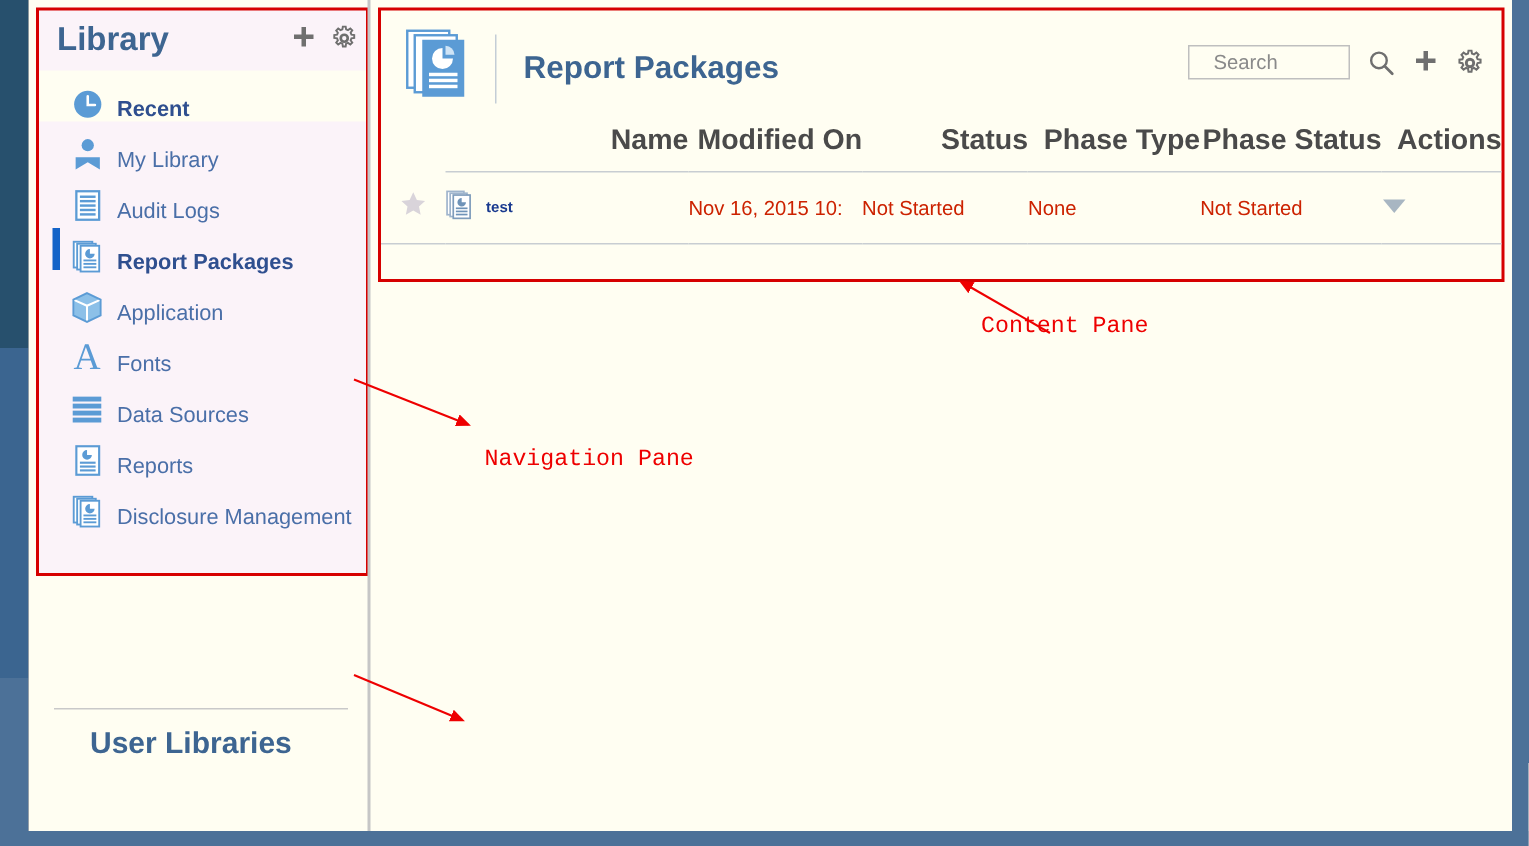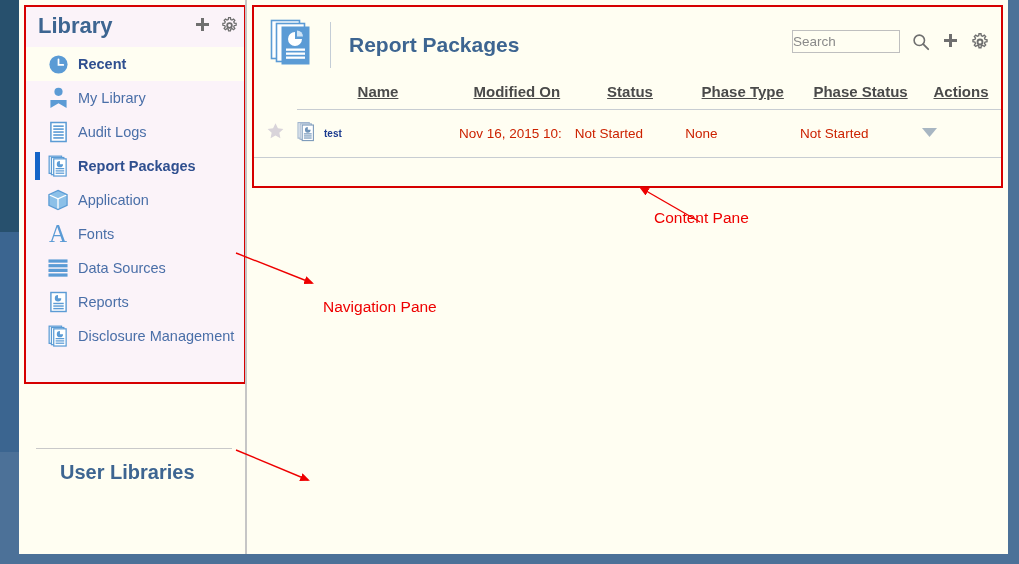--- a/index.html
+++ b/index.html
@@ -85,21 +85,21 @@
   #library-header-actions {
     position: absolute;
     right: 6px; top: 10px;
     display: flex; align-items: center; gap: 10px;
   }
   .hdr-icon { cursor: pointer; line-height: 0; }
 
   .nav-list { margin: 0; padding: 0; list-style: none; }
   .nav-item {
     position: relative;
-    display: flex; align-items: center;
+    display: flex; align-items: flex-end;
     height: 34px;
     padding-left: 20px;
     cursor: pointer;
   }
   .nav-item.cream-band { background: #fffef2; }
   .nav-item .nav-icon {
     width: 24px; height: 24px;
     display: inline-flex; align-items: center; justify-content: center;
     flex: 0 0 24px;
     margin-right: 8px;
@@ -115,21 +115,21 @@
     content: "";
     position: absolute;
     left: 9px; top: 3px;
     width: 5px; height: 28px;
     background: #1463c8;
   }
 
   
   #user-libraries-section {
     position: absolute;
-    left: 12px; top: 448px;
+    left: 12px; top: 472px;
     width: 210px;
   }
   #user-libraries-divider {
     width: 196px; height: 1px;
     background: #c9c9c9;
     margin-bottom: 12px;
   }
   #user-libraries-title {
     font-size: 20px; font-weight: bold;
     color: #3d6591;
@@ -187,39 +187,38 @@
     right: 12px; top: 23px;
     display: flex; align-items: center; gap: 12px;
   }
   #search-input {
     width: 108px; height: 23px;
     border: 1px solid #bfbfbf;
     background: #fffef2;
     font-family: "Liberation Sans", sans-serif;
     font-size: 13.5px;
     color: #4a4a4a;
-    padding: 0 0;
+    padding: 0 16px;
     outline: none;
   }
   #search-input::placeholder { color: #8a8a8a; }
 
   
   #packages-table {
     width: 100%;
     border-collapse: collapse;
     table-layout: fixed;
   }
   #packages-table th {
-    font-size: 15px;
+    font-size: 19px;
     font-weight: bold;
     color: #4a4a4a;
-    text-align: center;
+    text-align: right;
     padding: 0 0 9px 0;
     border-bottom: 1px solid #c8cdd2;
-    text-decoration: underline;
   }
   #packages-table td {
     font-size: 13.5px;
     color: #cc2200;
     padding: 11px 0 12px 0;
     border-bottom: 1px solid #c8cdd2;
     vertical-align: middle;
   }
   .col-star    { width: 42px; }
   .col-name    { width: 158px; }
@@ -242,21 +241,21 @@
   #annotation-layer {
     position: absolute;
     left: 0; top: 0;
     width: 1019px; height: 564px;
     pointer-events: none;
   }
   .annot-text {
     position: absolute;
     color: #ee0000;
     font-size: 15.5px;
-    font-family: Liberation Sans, sans-serif;
+    font-family: Liberation Mono, monospace;
     white-space: pre;
     line-height: 21px;
   }
   #annot-content-pane { left: 654px; top: 207px; }
   #annot-nav-pane     { left: 323px; top: 296px; }
   #annot-separator    { left: 317px; top: 471px; }
 </style>
 </head>
 <body>
 

